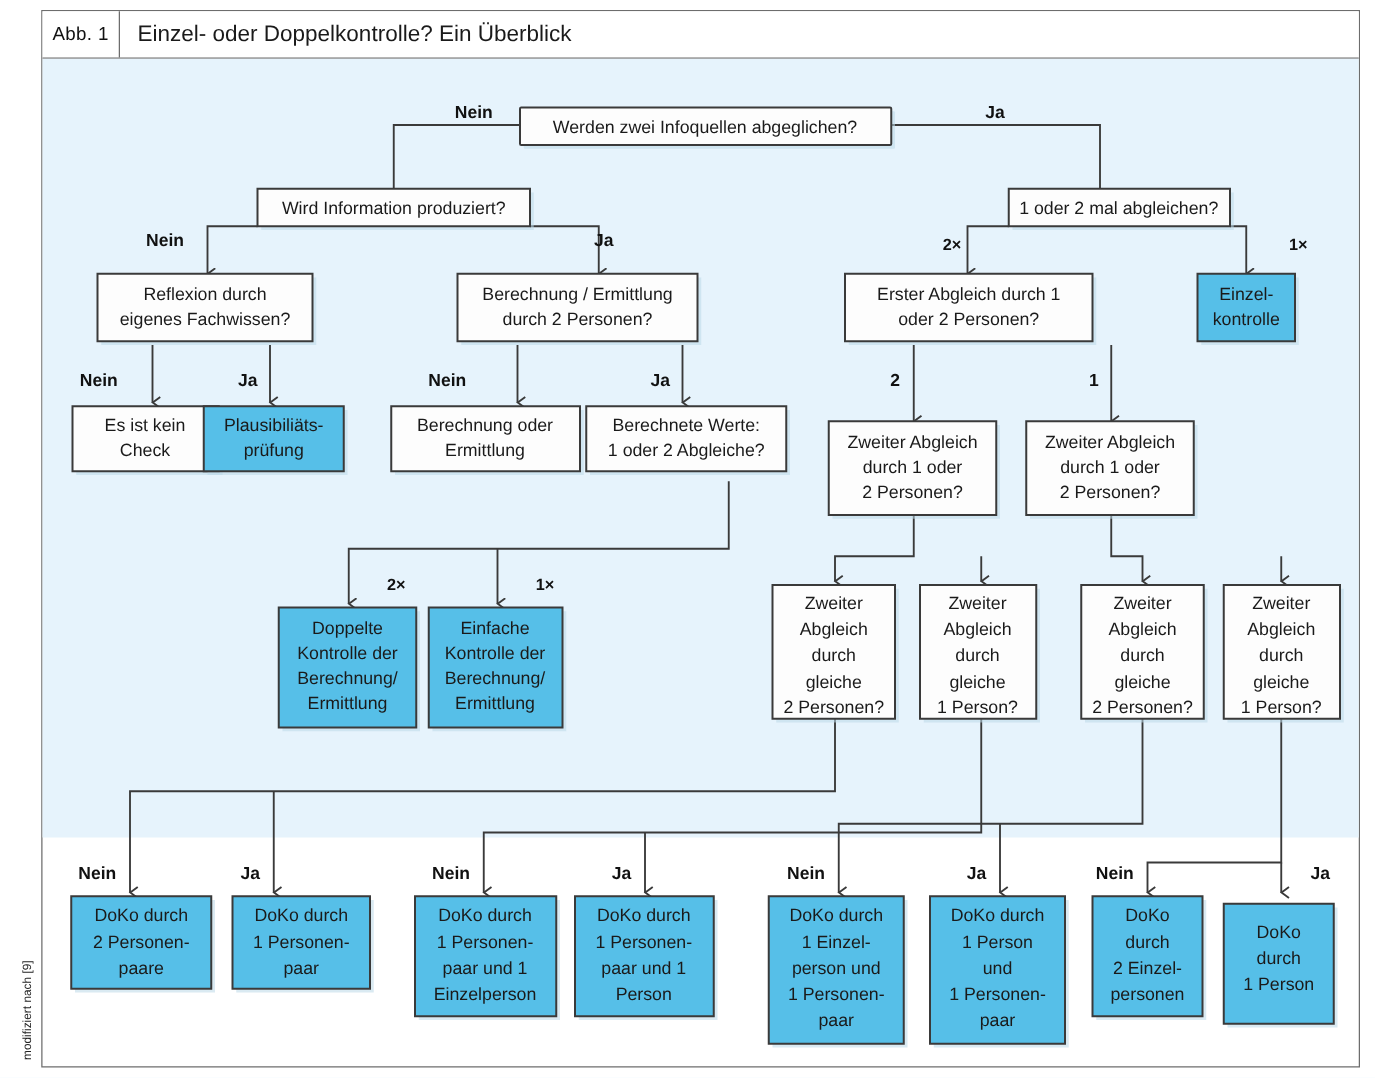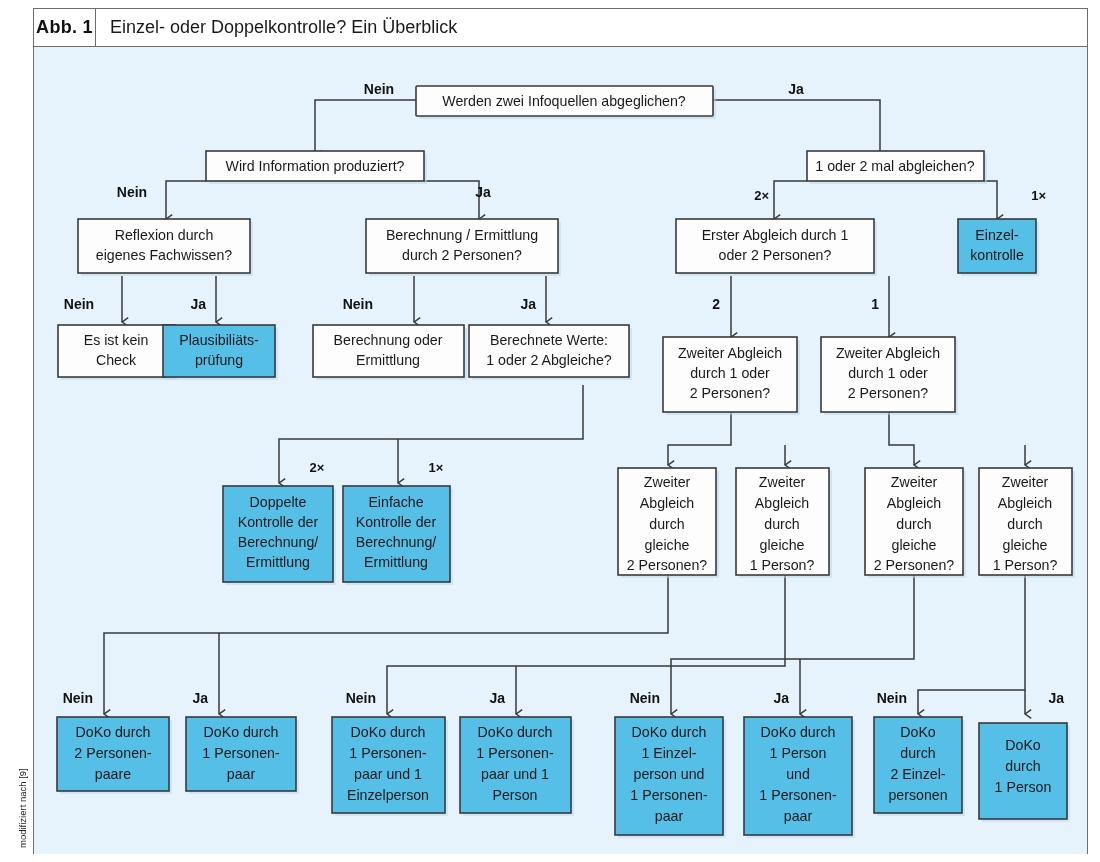--- a/index.html
+++ b/index.html
@@ -7,26 +7,26 @@
   #page{position:relative;width:1100px;height:862px;background:#ffffff;overflow:hidden;}
 
   
   #figure-frame{position:absolute;left:33px;top:8px;width:1055px;height:846px;
     border:1px solid #6d6d6d;box-sizing:border-box;background:#ffffff;}
 
   
   #fig-header{position:absolute;left:0;top:0;width:100%;height:38px;
     box-sizing:border-box;border-bottom:1px solid #6d6d6d;background:#ffffff;display:flex;align-items:stretch;}
   #fig-number{width:62px;display:flex;align-items:center;justify-content:center;
-    font-weight:bold;font-size:18px;color:#111;letter-spacing:.3px;
+    font-weight:normal;font-size:15px;color:#111;letter-spacing:.3px;
     border-right:1px solid #6d6d6d;box-sizing:border-box;}
   #fig-title{display:flex;align-items:center;padding-left:14px;font-size:18px;color:#1a1a1a;}
 
   
-  #canvas{position:absolute;left:0;top:38px;width:100%;height:807px;background:#e6f3fc;}
+  #canvas{position:absolute;left:0;top:38px;width:100%;height:623px;background:#e6f3fc;}
   #canvas svg{display:block;}
 
   
   #side-credit{position:absolute;left:4px;top:700px;width:18px;height:150px;
      font-size:9.5px;color:#222;}
   #side-credit span{display:block;white-space:nowrap;transform:rotate(-90deg);
      transform-origin:left top;position:absolute;left:13px;top:148px;}
 
   text{font-family:"Liberation Sans",sans-serif;}
   .nodelabel{font-size:14.2px;fill:#1a1a1a;}

